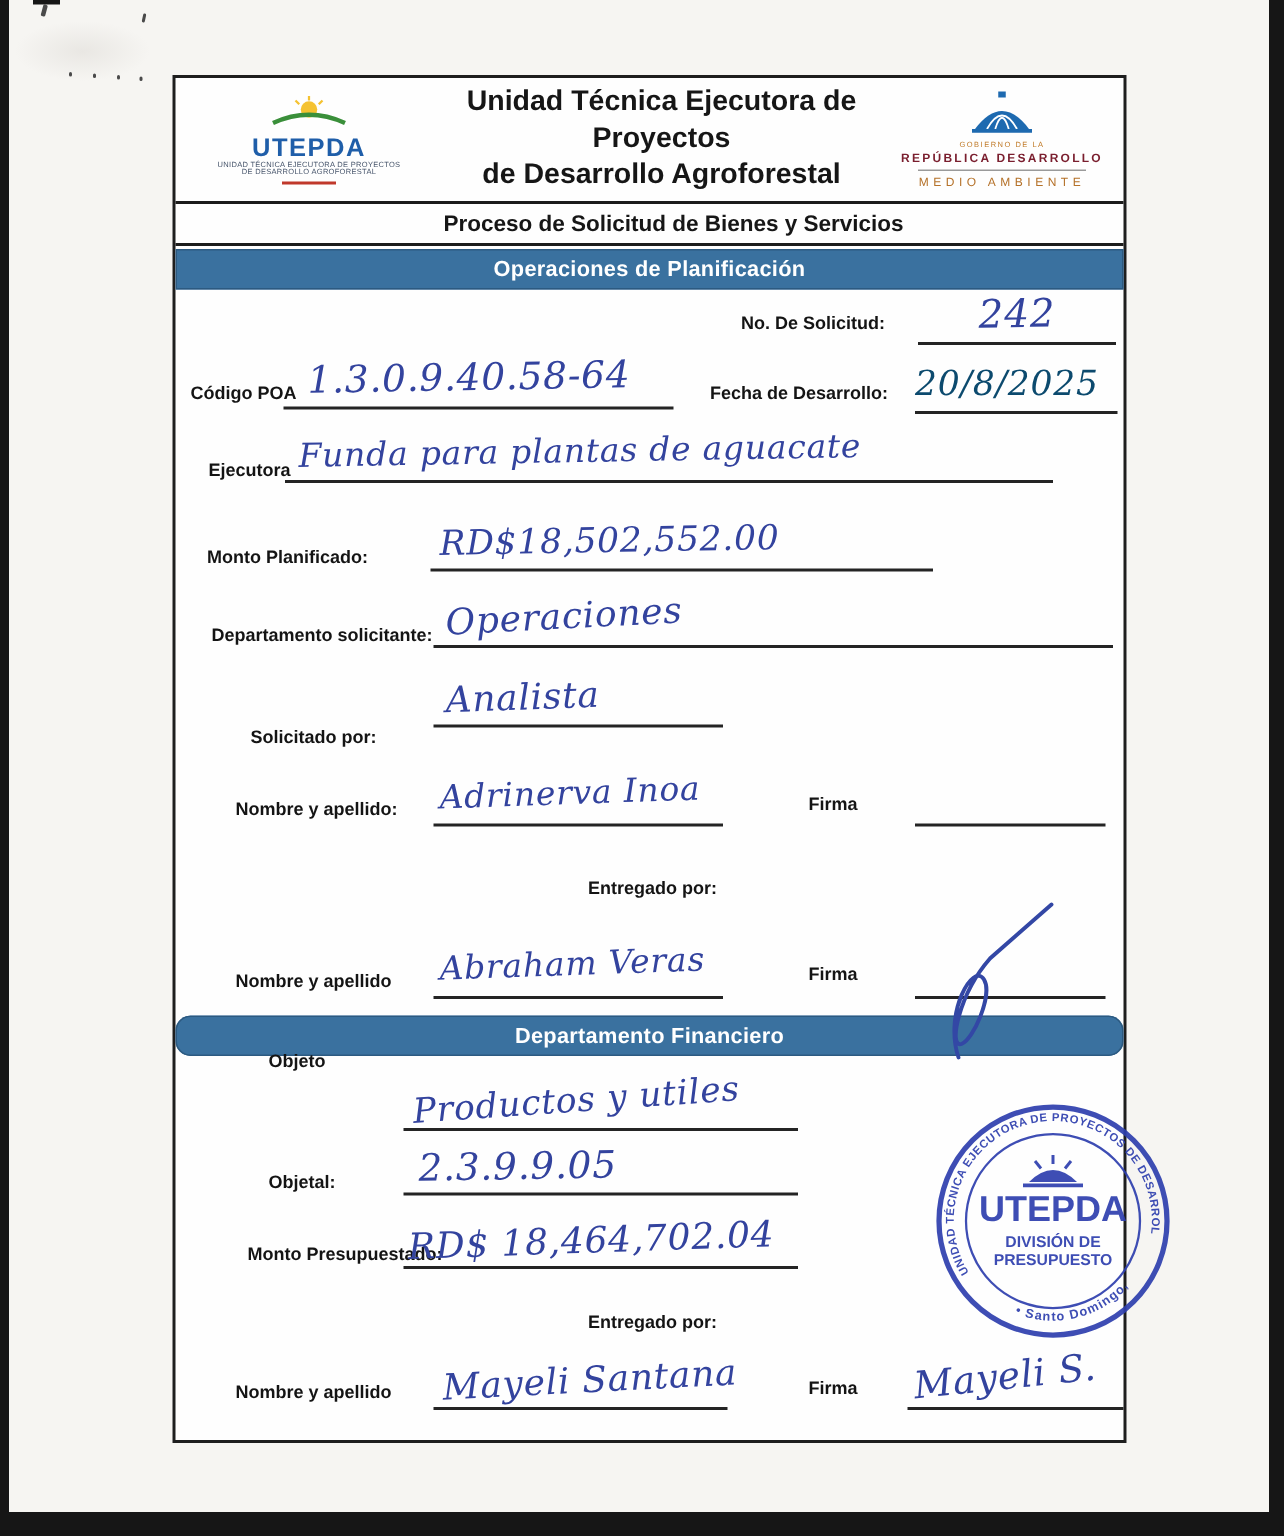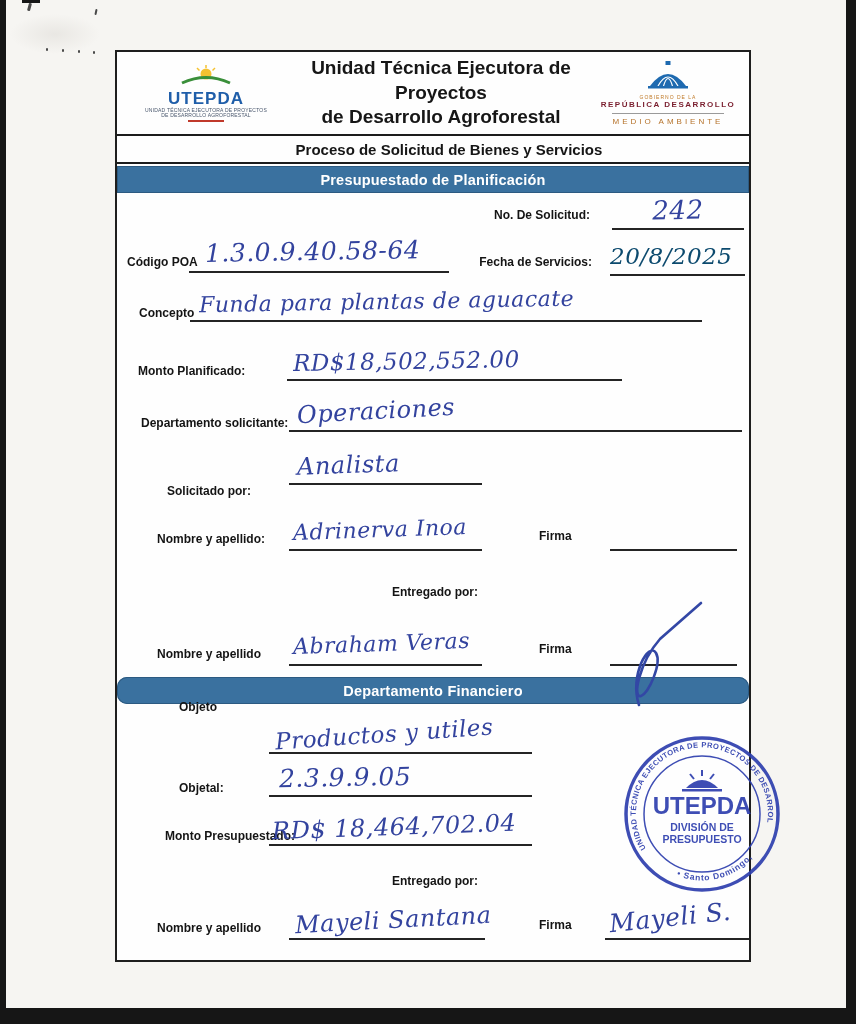--- a/index.html
+++ b/index.html
@@ -89,39 +89,39 @@
         </svg>
         <div class="pre">GOBIERNO DE LA</div>
         <div class="name">REPÚBLICA DESARROLLO</div>
         <div class="sep"></div>
         <div class="dept">MEDIO AMBIENTE</div>
       </div>
     </div>
 
     <div class="process">Proceso de Solicitud de Bienes y Servicios</div>
 
-    <div class="band">Presupuestado de Planificación</div>
+    <div class="band">Operaciones de Planificación</div>
 
     <div class="band band2">Departamento Financiero</div>
 
     <div class="fields">
 
       <div class="lbl" style="left:340px;top:156px;width:133px;text-align:right;">No. De Solicitud:</div>
       <div class="wline" style="left:495px;top:176px;width:132px;"></div>
       <div class="hw r1" style="left:495px;top:143px;width:132px;text-align:center;font-size:26px;">242</div>
 
       <div class="lbl" style="left:10px;top:203px;">Código POA</div>
       <div class="wline" style="left:72px;top:219px;width:260px;"></div>
       <div class="hw r1" style="left:88px;top:185px;font-size:25px;">1.3.0.9.40.58-64</div>
 
-      <div class="lbl" style="left:340px;top:203px;width:135px;text-align:right;">Fecha de Servicios:</div>
+      <div class="lbl" style="left:340px;top:203px;width:135px;text-align:right;">Fecha de Desarrollo:</div>
       <div class="wline" style="left:493px;top:222px;width:135px;"></div>
       <div class="hw dark" style="left:493px;top:191px;font-size:23px;">20/8/2025</div>
 
-      <div class="lbl" style="left:22px;top:254px;">Concepto</div>
+      <div class="lbl" style="left:22px;top:254px;">Ejecutora</div>
       <div class="wline" style="left:73px;top:268px;width:512px;"></div>
       <div class="hw r1" style="left:82px;top:237px;font-size:22px;">Funda para plantas de aguacate</div>
 
       <div class="lbl" style="left:21px;top:312px;">Monto Planificado:</div>
       <div class="wline" style="left:170px;top:327px;width:335px;"></div>
       <div class="hw r1" style="left:176px;top:296px;font-size:23px;">RD$18,502,552.00</div>
 
       <div class="lbl" style="left:24px;top:364px;">Departamento solicitante:</div>
       <div class="wline" style="left:172px;top:378px;width:453px;"></div>
       <div class="hw r3" style="left:180px;top:345px;font-size:24px;">Operaciones</div>

